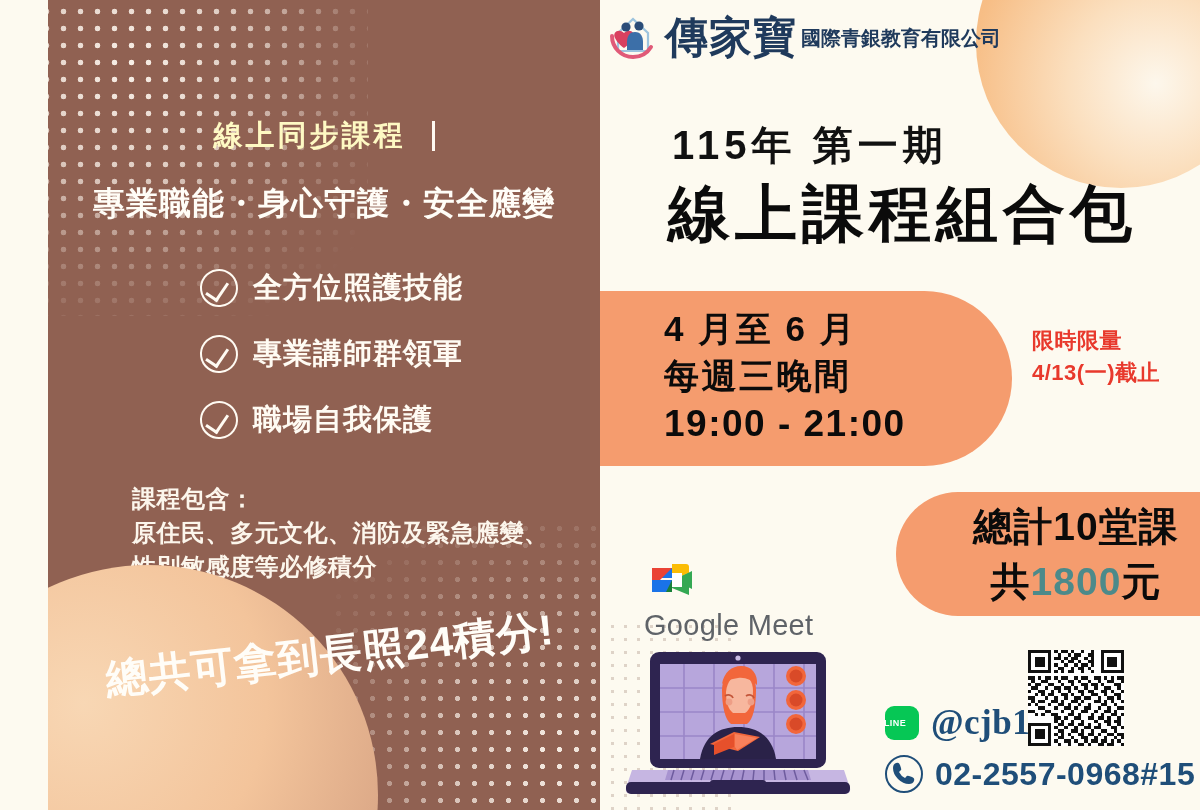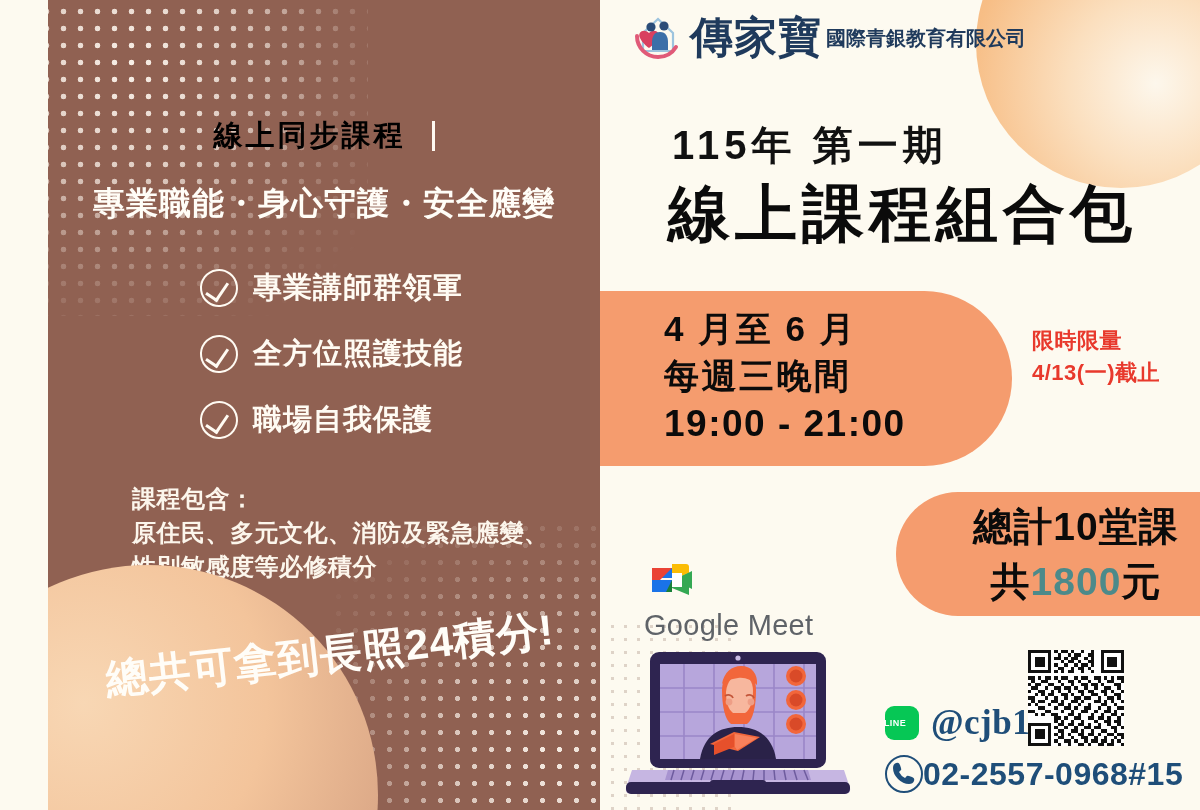--- a/index.html
+++ b/index.html
@@ -30,21 +30,21 @@
     mask-image:radial-gradient(circle at 74% 78%, #000 0%, rgba(0,0,0,.7) 34%, rgba(0,0,0,.2) 64%, transparent 86%);
   }
   .blob-bl{
     position:absolute;left:-130px;bottom:-215px;width:460px;height:460px;border-radius:50%;
     background:radial-gradient(circle at 36% 30%, #F8D7B4 0%, #F3C49B 42%, #D8A484 78%, #C79876 100%);
     z-index:3;
   }
 
   .l-kicker{
     position:absolute;top:116px;left:0;width:552px;text-align:center;
-    color:#000000;font-size:29px;font-weight:bold;letter-spacing:3px;
+    color:#fef9c3;font-size:29px;font-weight:bold;letter-spacing:3px;
   }
   .l-kicker .bar{display:inline-block;width:3px;height:30px;background:#FFF9F1;
     vertical-align:-6px;margin-left:26px;}
   .l-sub{
     position:absolute;top:182px;left:0;width:552px;text-align:center;
     color:#FFFDF7;font-size:32px;font-weight:bold;letter-spacing:1px;
   }
   .checks{position:absolute;top:268px;left:152px;}
   .check-row{display:flex;align-items:center;margin-bottom:26px;}
   .check-ico{
@@ -73,21 +73,21 @@
     position:absolute;right:-66px;top:-102px;width:290px;height:290px;border-radius:50%;
     background:radial-gradient(circle at 62% 64%, #FDF7EC 0%, #FBDFBE 34%, #F7BE86 72%, #F5B074 100%);
   }
   .dots-right{
     position:absolute;left:6px;bottom:0px;width:130px;height:190px;
     background-image:radial-gradient(circle, rgba(150,120,105,.30) 1.5px, rgba(0,0,0,0) 2px);
     background-size:13px 13px;
   }
 
   
-  .logo-wrap{position:absolute;left:29px;top:6px;display:flex;align-items:center;}
+  .logo-wrap{position:absolute;left:4px;top:6px;display:flex;align-items:center;}
   .logo-name{font-family:"Liberation Serif","DejaVu Serif",serif;font-size:43px;
     font-weight:bold;color:#1F3A5C;letter-spacing:1px;line-height:1;margin-left:3px;}
   .logo-sub{font-family:"Liberation Serif","DejaVu Serif",serif;font-size:20px;
     font-weight:bold;color:#1F3A5C;line-height:1.13;margin-left:4px;padding-top:3px;}
 
   .r-year{position:absolute;left:72px;top:118px;font-size:40px;font-weight:bold;
     color:#111;letter-spacing:5px;}
   .r-title{position:absolute;left:68px;top:172px;font-size:62px;font-weight:bold;
     color:#0B0B0B;letter-spacing:5px;}
 
@@ -121,46 +121,46 @@
   .line-row{position:absolute;left:285px;top:703px;display:flex;align-items:center;}
   .line-badge{width:34px;height:34px;border-radius:9px;background:#06C755;position:relative;flex:none;}
   .line-badge span{position:absolute;left:0;top:0;width:20px;height:34px;display:flex;
     align-items:center;justify-content:center;color:#fff;font-size:9px;font-weight:bold;
     letter-spacing:.4px;}
   .line-id{font-family:"Liberation Serif","DejaVu Serif",serif;font-size:35px;
     font-weight:bold;color:#1F4E79;margin-left:12px;letter-spacing:.5px;}
   .phone-row{position:absolute;left:285px;top:755px;display:flex;align-items:center;}
   .phone-ico{width:34px;height:34px;border-radius:50%;border:2.6px solid #1F4E79;
     position:relative;flex:none;}
-  .phone-num{font-size:32px;font-weight:bold;color:#1F4E79;letter-spacing:.5px;}
+  .phone-num{font-size:32px;font-weight:bold;color:#1F4E79;margin-left:12px;letter-spacing:.5px;}
   .qr{position:absolute;left:428px;top:650px;width:96px;height:96px;background:#fff;}
 </style>
 </head>
 <body>
 
 <div id="poster">
 
   <div class="left-panel">
     <div class="halftone-tl"></div>
     <div class="halftone-br"></div>
 
     <div class="l-kicker">
       <span>線上同步課程</span><span class="bar"></span>
     </div>
 
     <div class="l-sub">專業職能・身心守護・安全應變</div>
 
     <div class="checks">
       <div class="check-row">
         <span class="check-ico"></span>
-        <span class="check-txt">專業講師群領軍</span>
+        <span class="check-txt">全方位照護技能</span>
       </div>
       <div class="check-row">
         <span class="check-ico"></span>
-        <span class="check-txt">全方位照護技能</span>
+        <span class="check-txt">專業講師群領軍</span>
       </div>
       <div class="check-row">
         <span class="check-ico"></span>
         <span class="check-txt">職場自我保護</span>
       </div>
     </div>
 
     <div class="l-incl">
       <div>課程包含：</div>
       <div>原住民、多元文化、消防及緊急應變、</div>

